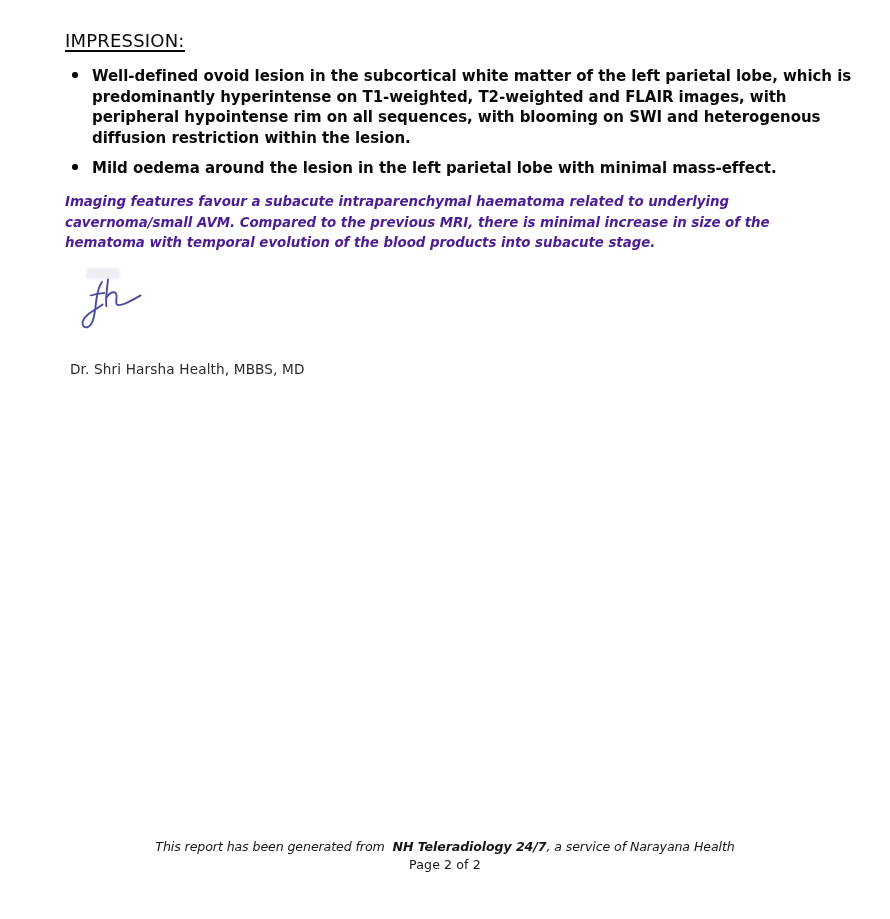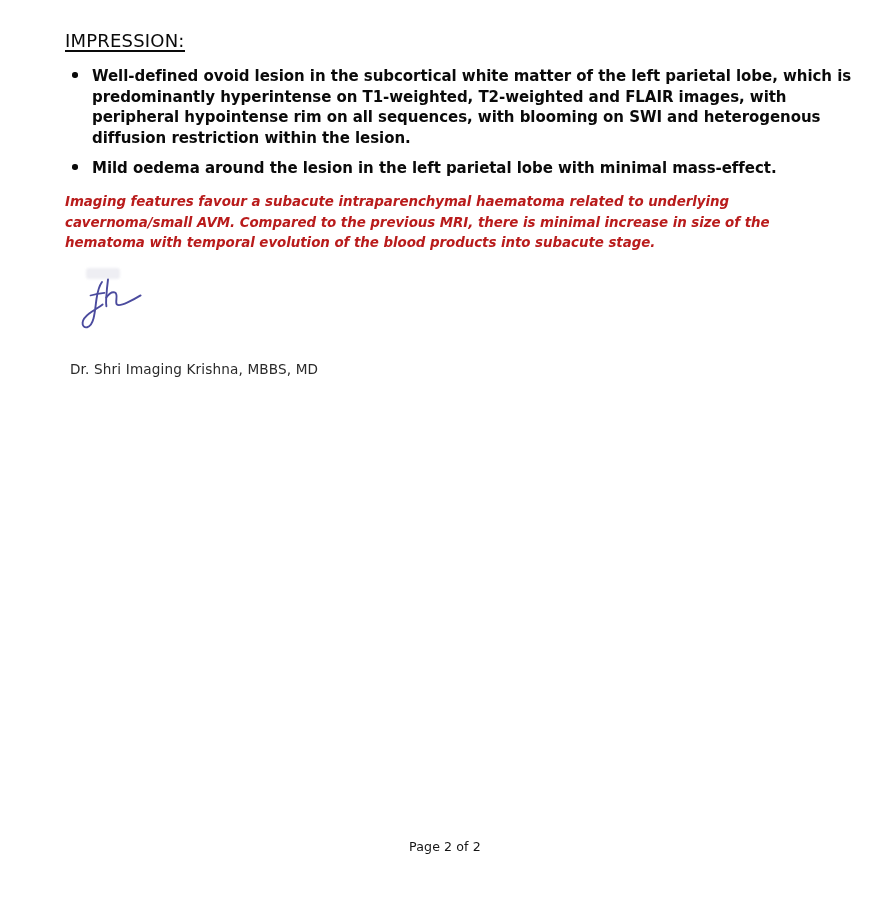--- a/index.html
+++ b/index.html
@@ -74,21 +74,21 @@
   
   .conclusion {
     position: absolute;
     left: 65px;
     top: 192px;
     width: 790px;
     font-size: 13.4px;
     font-weight: bold;
     font-style: italic;
     line-height: 20.5px;
-    color: #b91c1c;
+    color: #4c1d95;
     letter-spacing: -0.05px;
     white-space: pre-line;
   }
 
   
   .signature-block {
     position: absolute;
     left: 68px;
     top: 268px;
     width: 300px;
@@ -191,20 +191,21 @@
 
           <path d="M30 9.5 C29.2 15.5 28.6 22 28.2 28.5 C28.0 31.8 28.0 34.2 28.4 36.2" stroke-width="1.9"></path>
 
           <path d="M28.3 27.5 C30.6 24.2 33.8 21.6 36.6 22.4 C39.0 23.1 38.8 26.2 38.4 29.4 C38.1 31.8 38.0 33.6 38.8 34.4 C40.2 35.8 44.4 34.8 49.6 32.4 C54.4 30.2 59.0 27.6 62.6 25.4" stroke-width="1.9"></path>
         </g>
       </svg>
     </span>
   </div>
 
   <div class="signer">
-    <div>Dr. Shri Imaging Krishna, MBBS, MD</div>
+    <div>Dr. Shri Harsha Health, MBBS, MD</div>
   </div>
 
   <div class="footer">
+    <div class="footer-line"><span>This report has been generated from</span>&nbsp; <span class="brand">NH Teleradiology 24/7</span><span>, a service of Narayana Health</span></div>
     <div class="footer-page">Page 2 of 2</div>
   </div>
 
 </div>
 
 </body></html>

